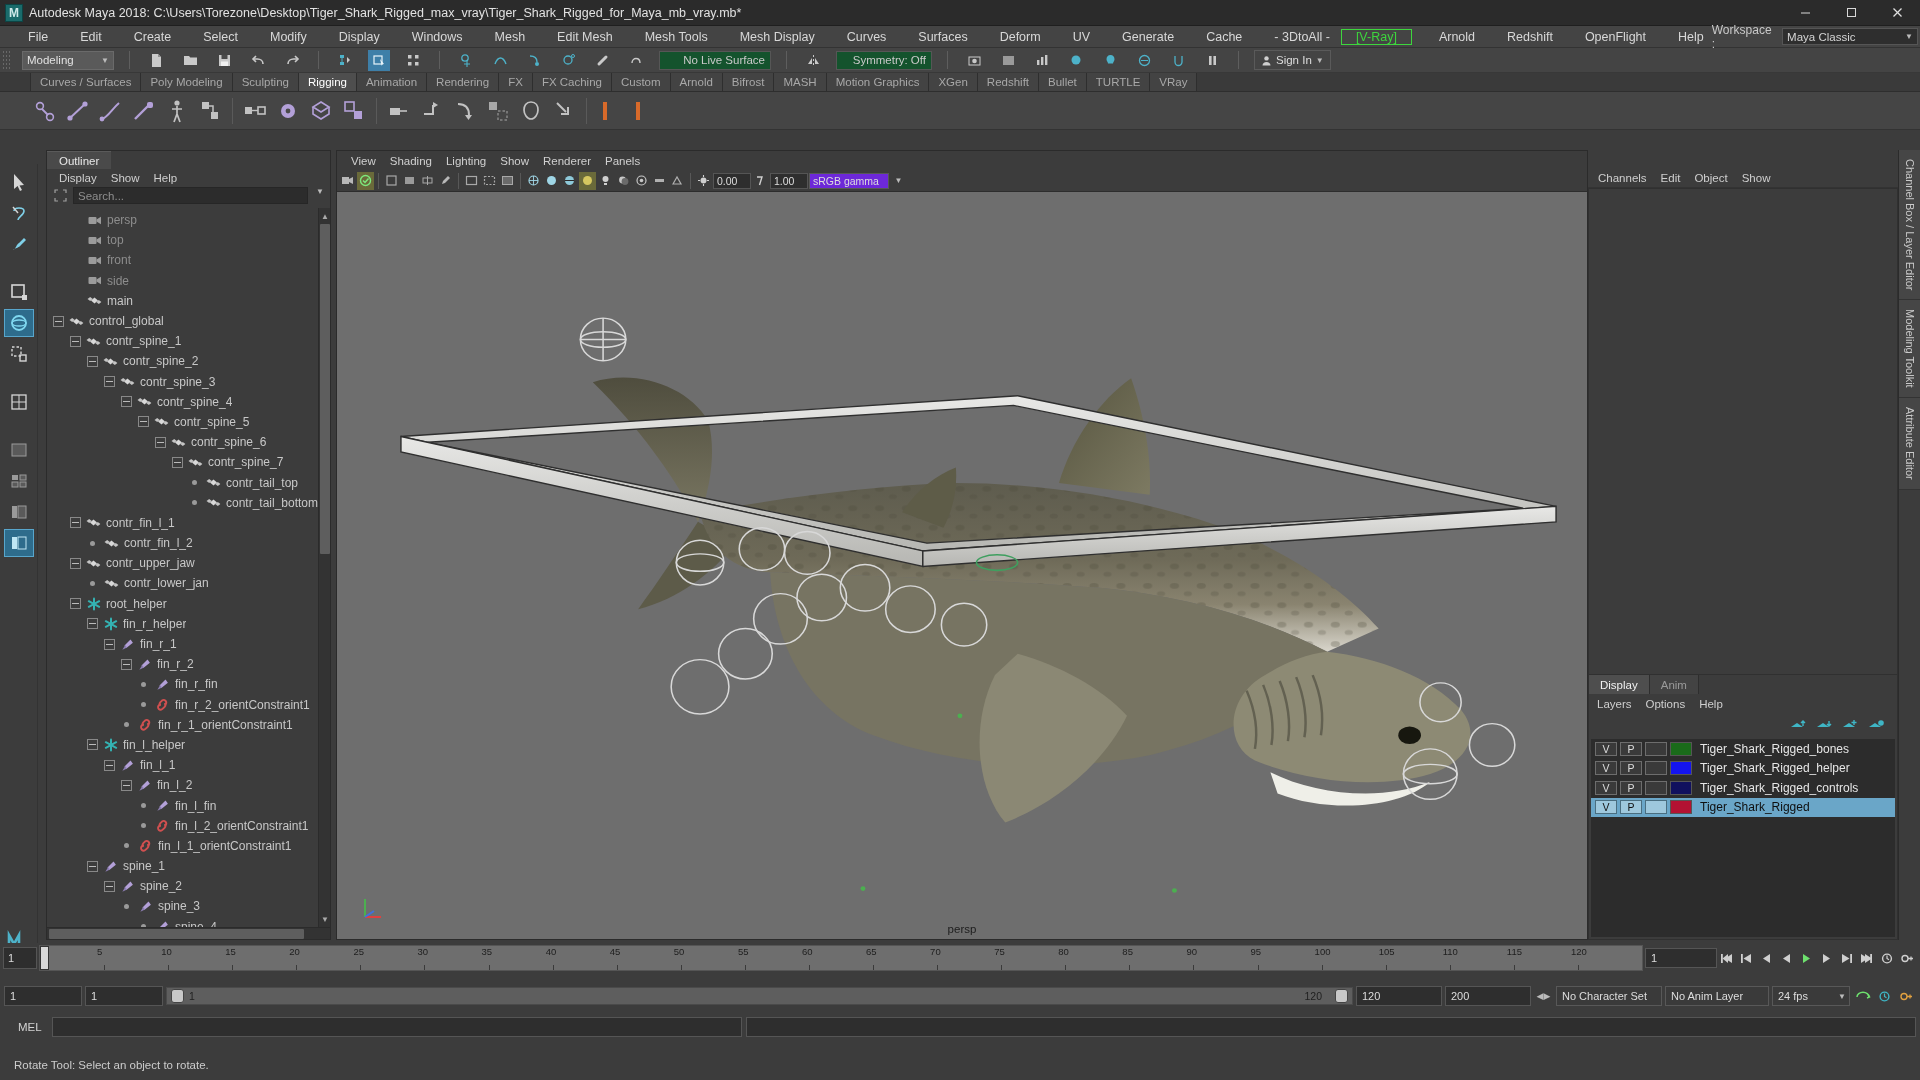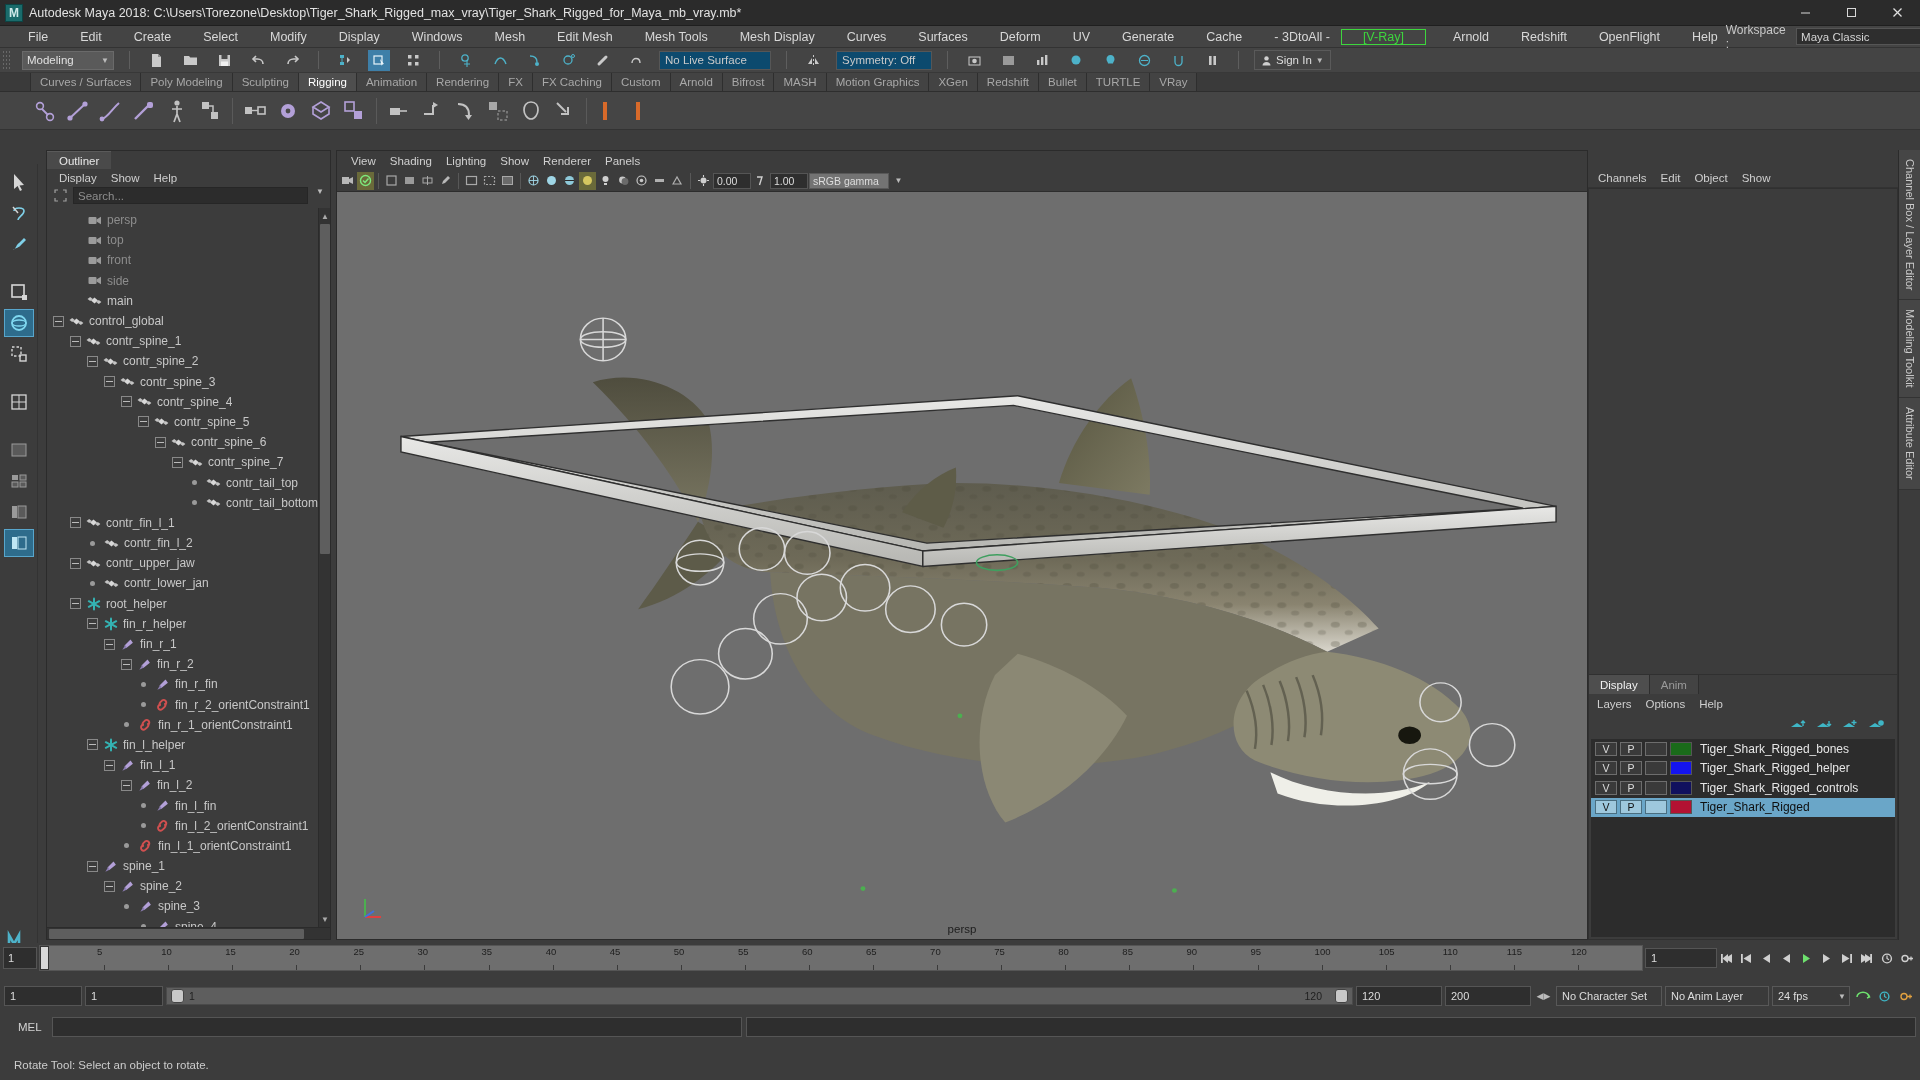--- a/index.html
+++ b/index.html
@@ -29,21 +29,21 @@
     color: #cfcfcf; font-size: 13px;
   }
   .win-btn svg { display:block; }
 
   
   .menubar {
     height: 22px; background: #444444; display: flex; align-items: center;
     padding-left: 4px; border-bottom: 1px solid #333;
   }
   .menu-item { padding: 2px 8px; font-size: 12.5px; color: #d8d8d8; white-space: nowrap; margin-left: 16px; }
-  .menu-item.vray { color: #3dd63d; border: 1px solid #3dd63d; padding: 0px 21px; margin: 0 3px; text-align: center; }
+  .menu-item.vray { color: #3dd63d; border: 1px solid #3dd63d; padding: 0px 14px; margin: 0 3px; text-align: center; }
   .workspace-box {
     margin-left: auto; display: flex; align-items: center; gap: 6px; padding-right: 6px;
   }
   .workspace-label { font-size: 12px; color: #c8c8c8; }
   .workspace-drop {
     width: 140px; height: 17px; background: #2e2e2e; border: 1px solid #555;
     font-size: 11.5px; color: #d4d4d4; padding: 1px 4px; display: flex; align-items: center;
   }
   .drop-arrow { margin-left: auto; font-size: 8px; color: #bbb; }
   .lockbtn { width: 16px; height: 16px; background: #1f7a1f; border: 1px solid #0e4d0e;
@@ -58,22 +58,22 @@
     background-image: radial-gradient(#777 1px, transparent 1px);
     background-size: 3px 4px; opacity:.7; }
   .mode-drop {
     width: 92px; height: 19px; background: #5a5a5a; border: 1px solid #6a6a6a;
     font-size: 11.5px; color: #e0e0e0; display: flex; align-items: center; padding: 0 4px;
   }
   .sep { width: 1px; height: 18px; background: #5e5e5e; margin: 0 3px; }
   .tbtn { width: 22px; height: 21px; display: flex; align-items: center; justify-content: center; }
   .tbtn.active { background: #3e7fa8; }
   .field-box {
-    height: 19px; background: #0c4a6e; border: 1px solid #565656; font-size: 11.5px;
-    color: #c9c9c9; display: flex; align-items: center; padding: 0 5px;
+    height: 19px; background: #14532d; border: 1px solid #565656; font-size: 11.5px;
+    color: #c9c9c9; display: flex; align-items: center; padding: 0 5px; justify-content: flex-end;
   }
   .signin { display: flex; align-items: center; gap: 4px; padding: 0 6px; height: 20px;
     border: 1px solid #5a5a5a; font-size: 11.5px; color: #ddd; }
 
   
   .shelftabs {
     height: 19px; background: #3a3a3a; display: flex; align-items: stretch;
     padding-left: 30px; border-bottom: 1px solid #2e2e2e;
   }
   .shelftab {
@@ -152,21 +152,21 @@
   }
   .vp-menubar { height: 19px; background: #3c3c3c; display: flex; align-items: center;
     gap: 14px; padding-left: 14px; font-size: 11.5px; color: #d0d0d0; }
   .vp-toolbar { height: 22px; background: #3c3c3c; display: flex; align-items: center;
     padding-left: 2px; gap: 1px; border-bottom: 1px solid #2d2d2d; }
   .vp-ico { width: 17px; height: 18px; display: flex; align-items: center; justify-content: center; }
   .vp-ico.on { background: #6a6a3a; }
   .vp-sep { width: 1px; height: 16px; background: #585858; margin: 0 3px; }
   .vp-num { width: 38px; height: 16px; background: #2e2e2e; border: 1px solid #555;
     font-size: 10.5px; color: #ddd; display:flex;align-items:center;padding:0 3px; }
-  .gamma-drop { width: 80px; height: 16px; background: #737373; border: 1px solid #585858;
+  .gamma-drop { width: 80px; height: 16px; background: #6d28d9; border: 1px solid #585858;
     font-size: 10.5px; color: #ddd; display: flex; align-items: center; padding: 0 3px; }
   .vp-canvas { flex: 1; position: relative; background: #6e6e6e; overflow: hidden; }
   .persp-label { position: absolute; bottom: 4px; left: 50%; transform: translateX(-50%);
     font-size: 11.5px; color: #1d1d1d; }
   .axis-gizmo { position: absolute; left: 22px; bottom: 18px; width: 30px; height: 30px; }
 
   
   .rightdock { position: absolute; right: 22px; top: 150px; width: 310px; height: 790px;
     display: flex; flex-direction: column; }
   .cb-tabrow { height: 18px; background: #3c3c3c; }

